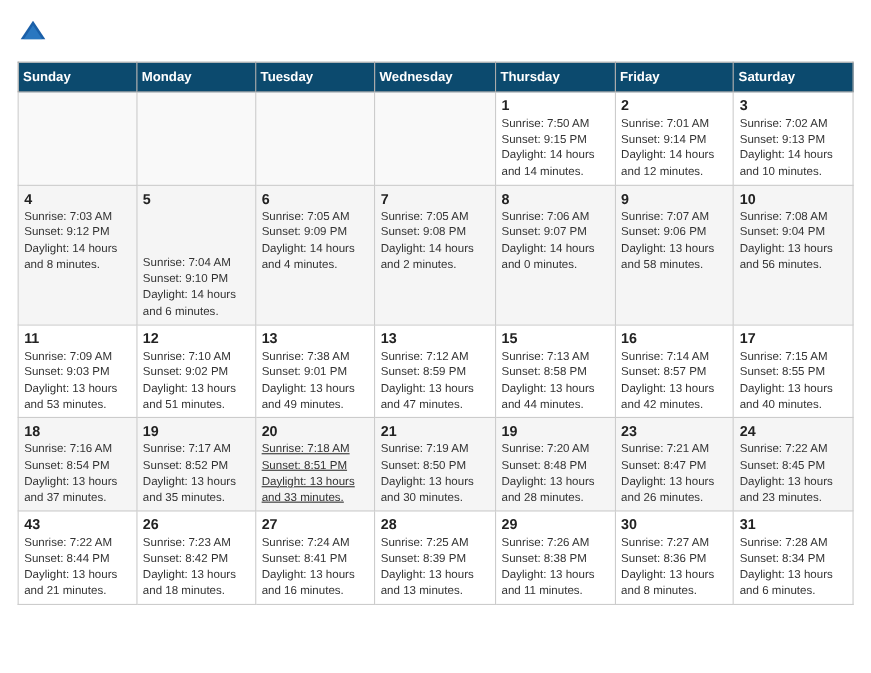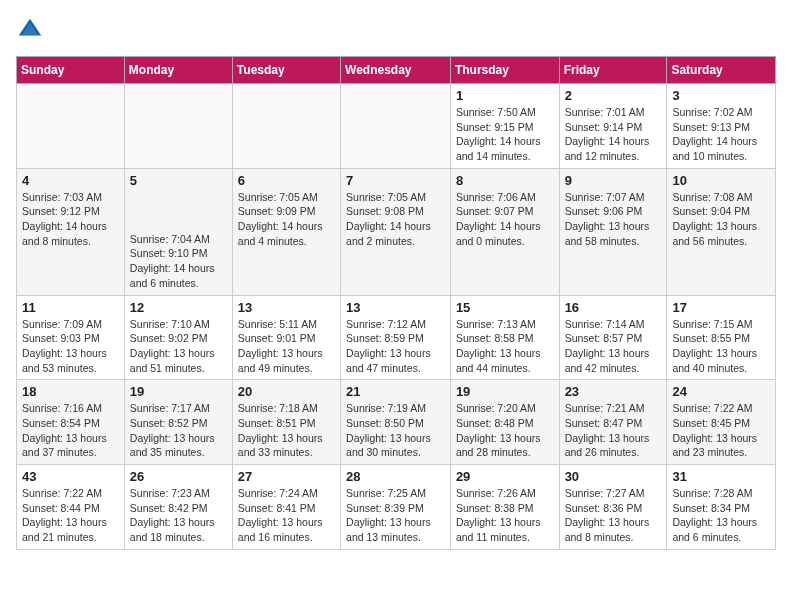--- a/index.html
+++ b/index.html
@@ -46,21 +46,21 @@
       font-size: 16px;
       color: #444;
       font-weight: normal;
     }
     table {
       width: 100%;
       border-collapse: collapse;
       font-size: 11px;
     }
     thead tr th {
-      background-color: #be185d;
+      background-color: #0c4a6e;
       color: #fff;
       padding: 6px 4px;
       text-align: left;
       font-size: 12px;
       font-weight: bold;
       border: 1px solid #aaa;
     }
     tbody tr td {
       border: 1px solid #ccc;
       padding: 4px 5px;
@@ -208,21 +208,21 @@
         </td>
         <td>
           <div class="day-number">12</div>
           <div class="day-info" style="white-space: pre-line;">Sunrise: 7:10 AM
 Sunset: 9:02 PM
 Daylight: 13 hours
 and 51 minutes.</div>
         </td>
         <td>
           <div class="day-number">13</div>
-          <div class="day-info" style="white-space: pre-line;">Sunrise: 5:11 AM
+          <div class="day-info" style="white-space: pre-line;">Sunrise: 7:38 AM
 Sunset: 9:01 PM
 Daylight: 13 hours
 and 49 minutes.</div>
         </td>
         <td>
           <div class="day-number">13</div>
           <div class="day-info" style="white-space: pre-line;">Sunrise: 7:12 AM
 Sunset: 8:59 PM
 Daylight: 13 hours
 and 47 minutes.</div>
@@ -259,21 +259,21 @@
         </td>
         <td>
           <div class="day-number">19</div>
           <div class="day-info" style="white-space: pre-line;">Sunrise: 7:17 AM
 Sunset: 8:52 PM
 Daylight: 13 hours
 and 35 minutes.</div>
         </td>
         <td>
           <div class="day-number">20</div>
-          <div class="day-info" style="white-space: pre-line;">Sunrise: 7:18 AM
+          <div class="day-info" style="white-space: pre-line; text-decoration: underline;">Sunrise: 7:18 AM
 Sunset: 8:51 PM
 Daylight: 13 hours
 and 33 minutes.</div>
         </td>
         <td>
           <div class="day-number">21</div>
           <div class="day-info" style="white-space: pre-line;">Sunrise: 7:19 AM
 Sunset: 8:50 PM
 Daylight: 13 hours
 and 30 minutes.</div>

